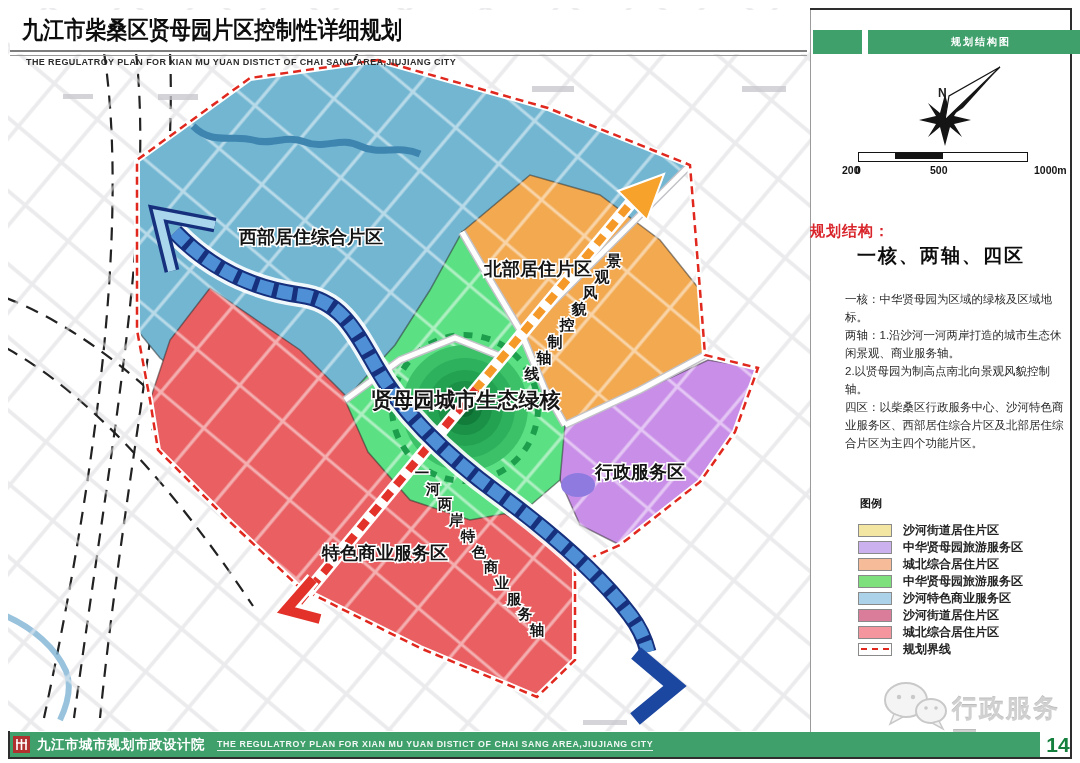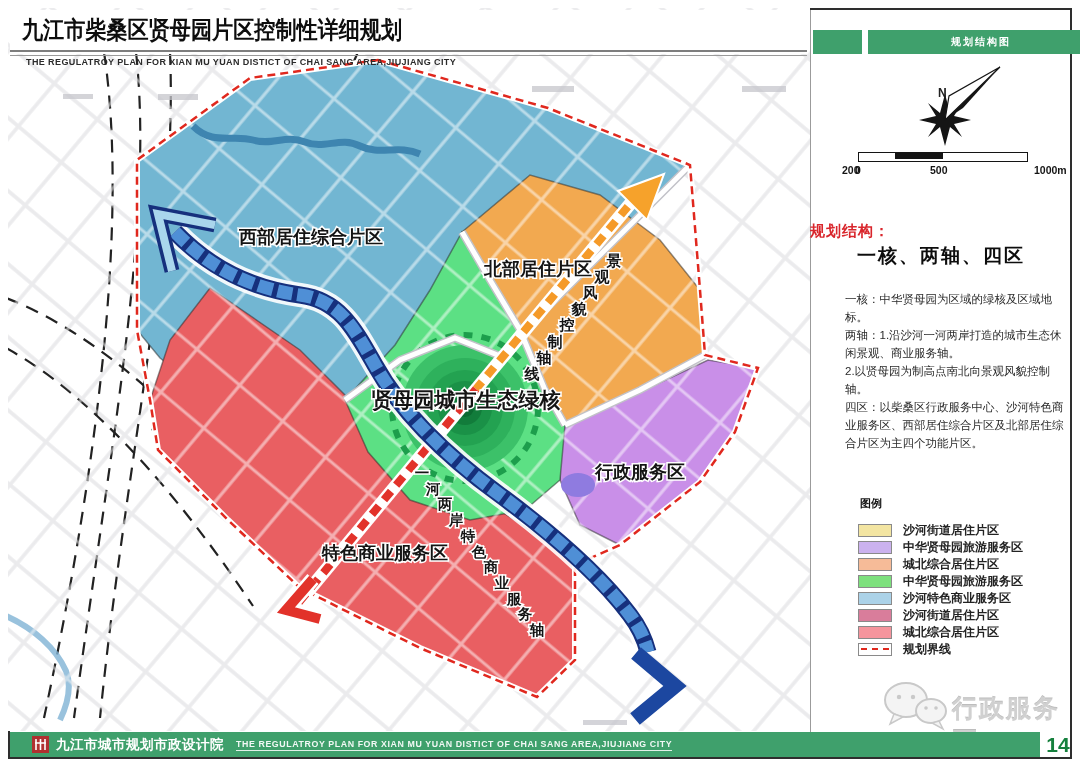--- a/index.html
+++ b/index.html
@@ -35,21 +35,21 @@
   .legend{left:858px;top:524px;z-index:5;}
   .legend-row{display:flex;align-items:flex-end;height:13px;margin-bottom:4px;}
   .swatch{width:34px;height:13px;border:1px solid #8a8a8a;box-sizing:border-box;margin-right:11px;position:relative;flex:0 0 auto;}
   .swatch .dash{position:absolute;left:2px;right:2px;top:4px;border-top:2px dashed #e0281e;}
   .legend-label{font-size:12px;font-weight:600;color:#222;white-space:nowrap;line-height:13px;}
   .watermark-text{left:952px;top:692px;font-size:25px;font-weight:bold;color:#d0d0d0;
                   text-shadow:0 1px 0 #ffffff,0 -1px 0 #bdbdbd;z-index:8;letter-spacing:2px;}
   .page-num{left:1042px;top:733px;width:32px;text-align:center;font-size:21px;font-weight:bold;color:#15803d;z-index:8;}
   
   .footer{left:10px;top:732px;width:1030px;height:25px;background:#3fa06c;display:flex;
-          align-items:center;padding-left:21px;box-sizing:border-box;z-index:8;}
+          align-items:center;padding-left:2px;box-sizing:border-box;z-index:8;}
   .footer .org{color:#ffffff;font-size:13.5px;font-weight:bold;letter-spacing:.5px;margin-left:6px;white-space:nowrap;}
   .footer .en{color:rgba(255,255,255,.93);font-size:8.8px;font-weight:bold;letter-spacing:.6px;
               margin-left:12px;border-bottom:1px solid rgba(255,255,255,.85);padding-bottom:1px;white-space:nowrap;}
   svg text{font-family:"Liberation Sans","DejaVu Sans",sans-serif;}
   .maplab{font-weight:bold;fill:#141414;paint-order:stroke;stroke:#ffffff;stroke-width:3px;}
 </style>
 </head>
 <body>
 
 <div class="abs frame"></div>

